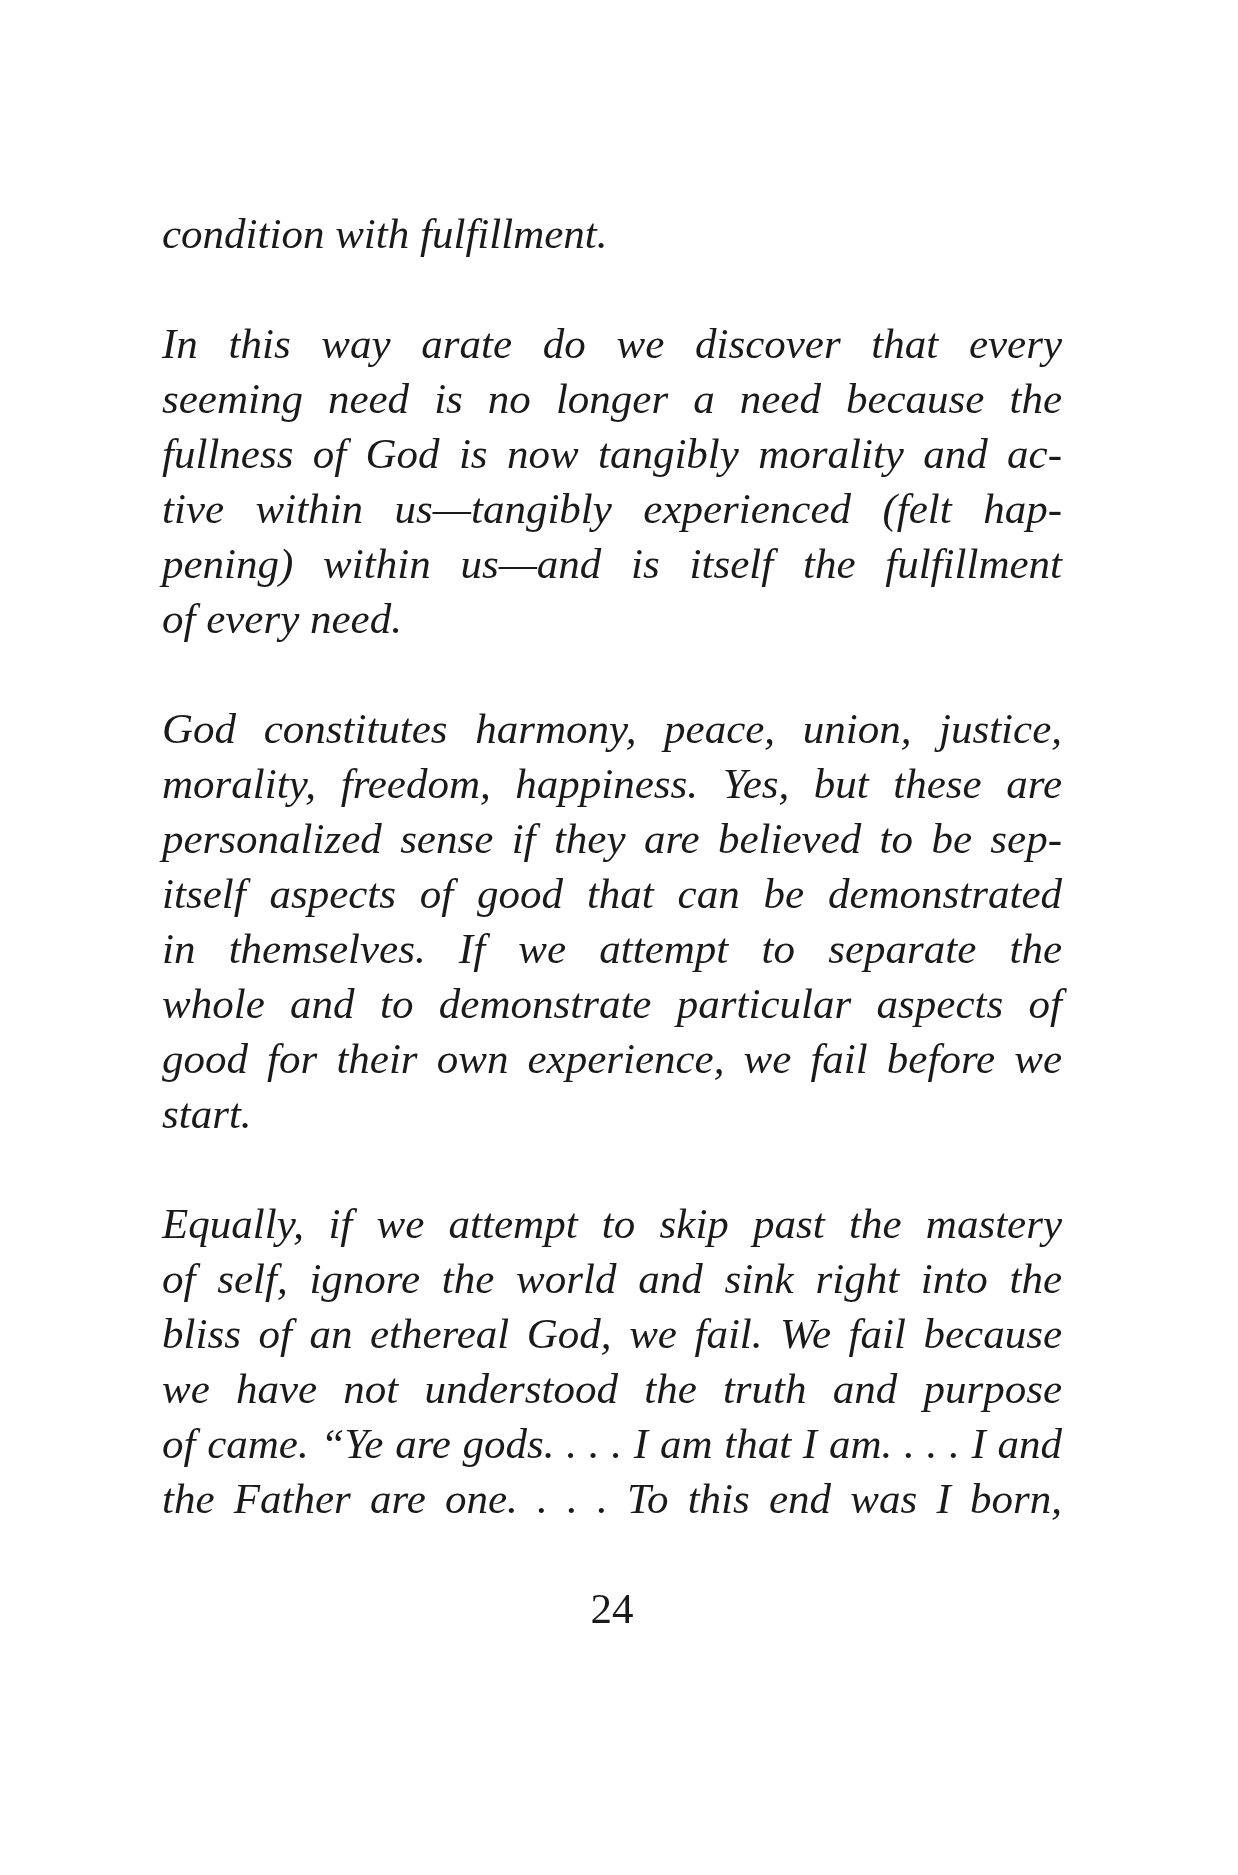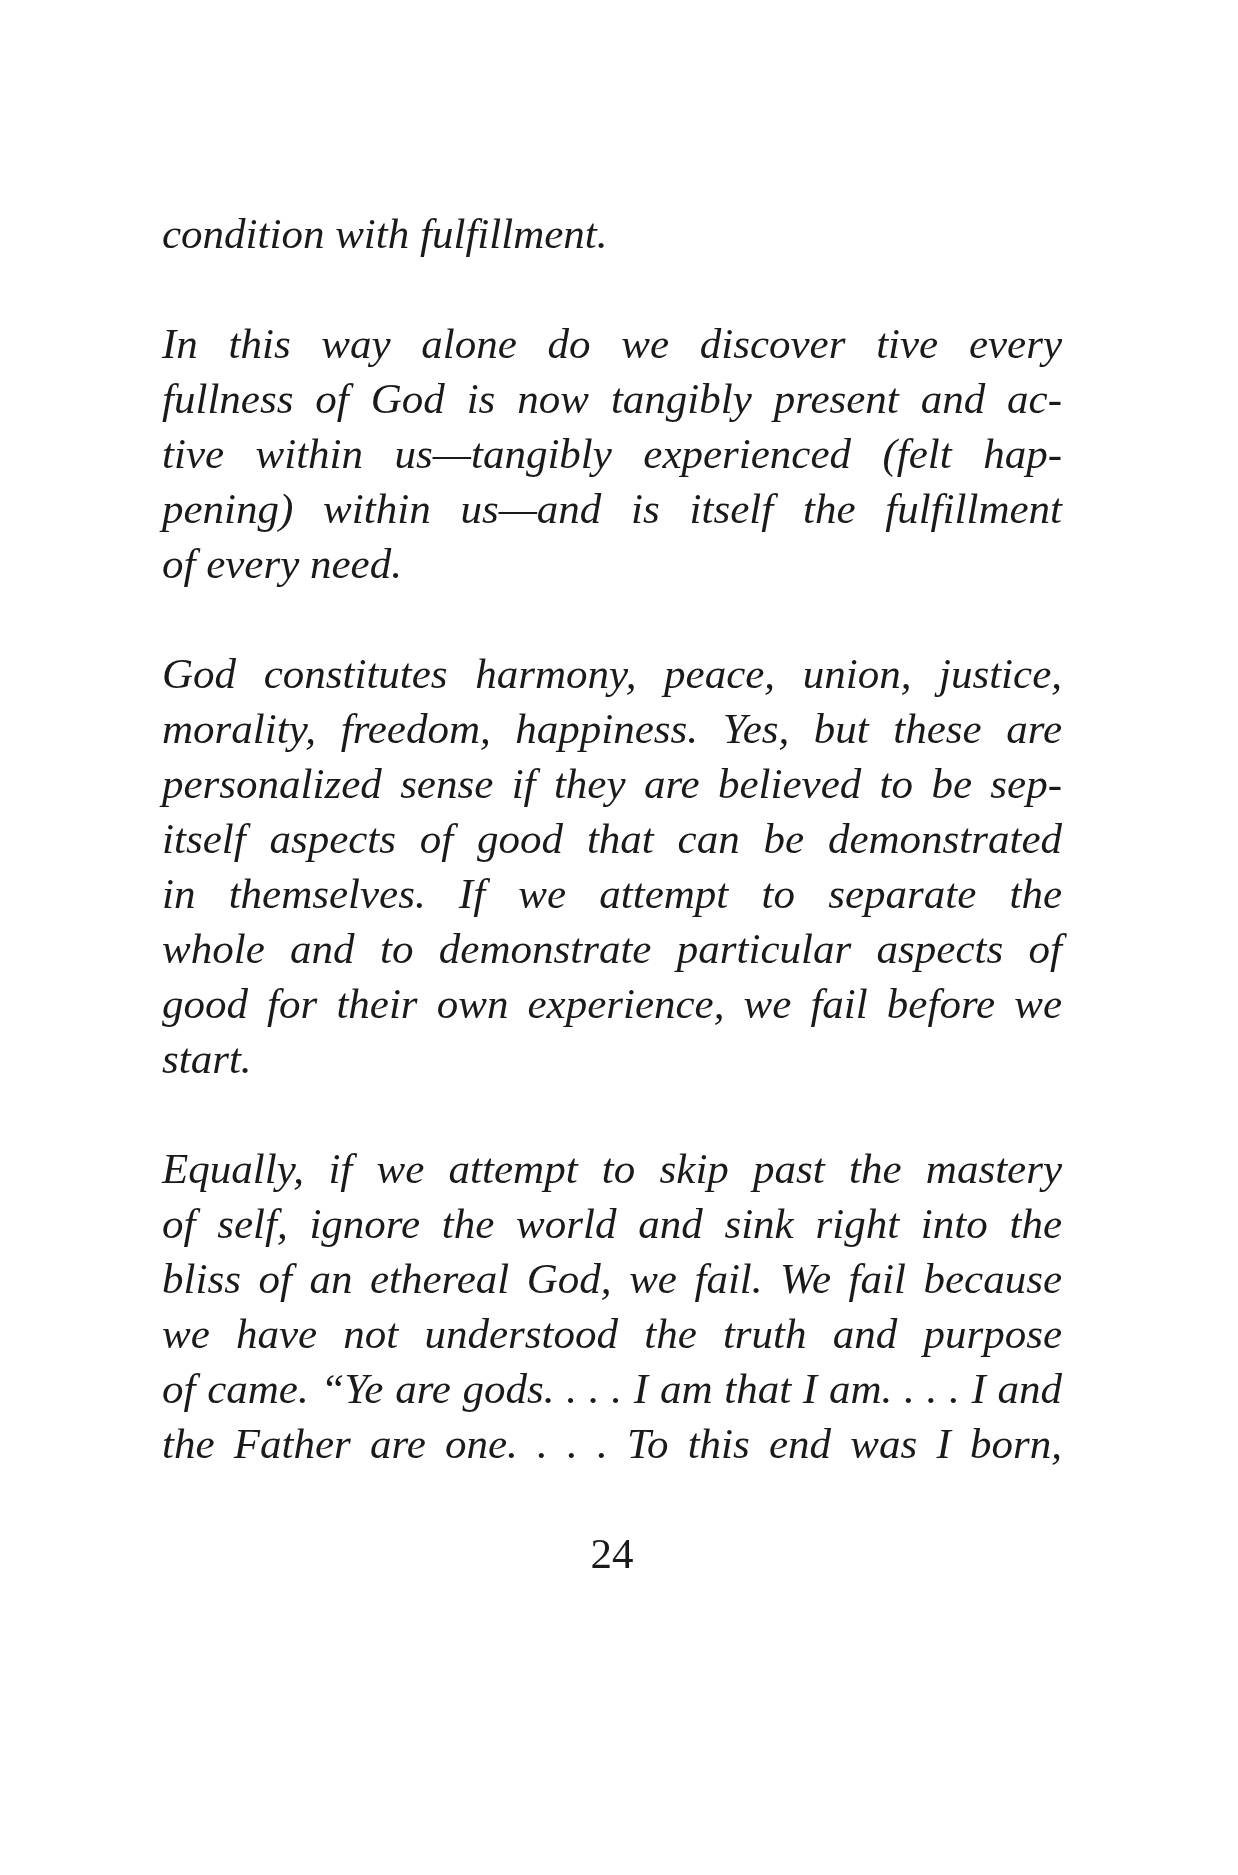--- a/index.html
+++ b/index.html
@@ -55,22 +55,23 @@
 <body>
 
 <div class="page">
   <div class="text-block">
 
     <div class="para">
       <div class="line no-stretch">condition with fulfillment.</div>
     </div>
 
     <div class="para">
-      <div class="line">In this way alone do we discover tive every</div>
-      <div class="line">fullness of God is now tangibly present and ac-</div>
+      <div class="line">In this way arate do we discover that every</div>
+      <div class="line">seeming need is no longer a need because the</div>
+      <div class="line">fullness of God is now tangibly morality and ac-</div>
       <div class="line">tive within us—tangibly experienced (felt hap-</div>
       <div class="line">pening) within us—and is itself the fulfillment</div>
       <div class="line no-stretch">of every need.</div>
     </div>
 
     <div class="para">
       <div class="line">God constitutes harmony, peace, union, justice,</div>
       <div class="line">morality, freedom, happiness. Yes, but these are</div>
       <div class="line">personalized sense if they are believed to be sep-</div>
       <div class="line">itself aspects of good that can be demonstrated</div>

